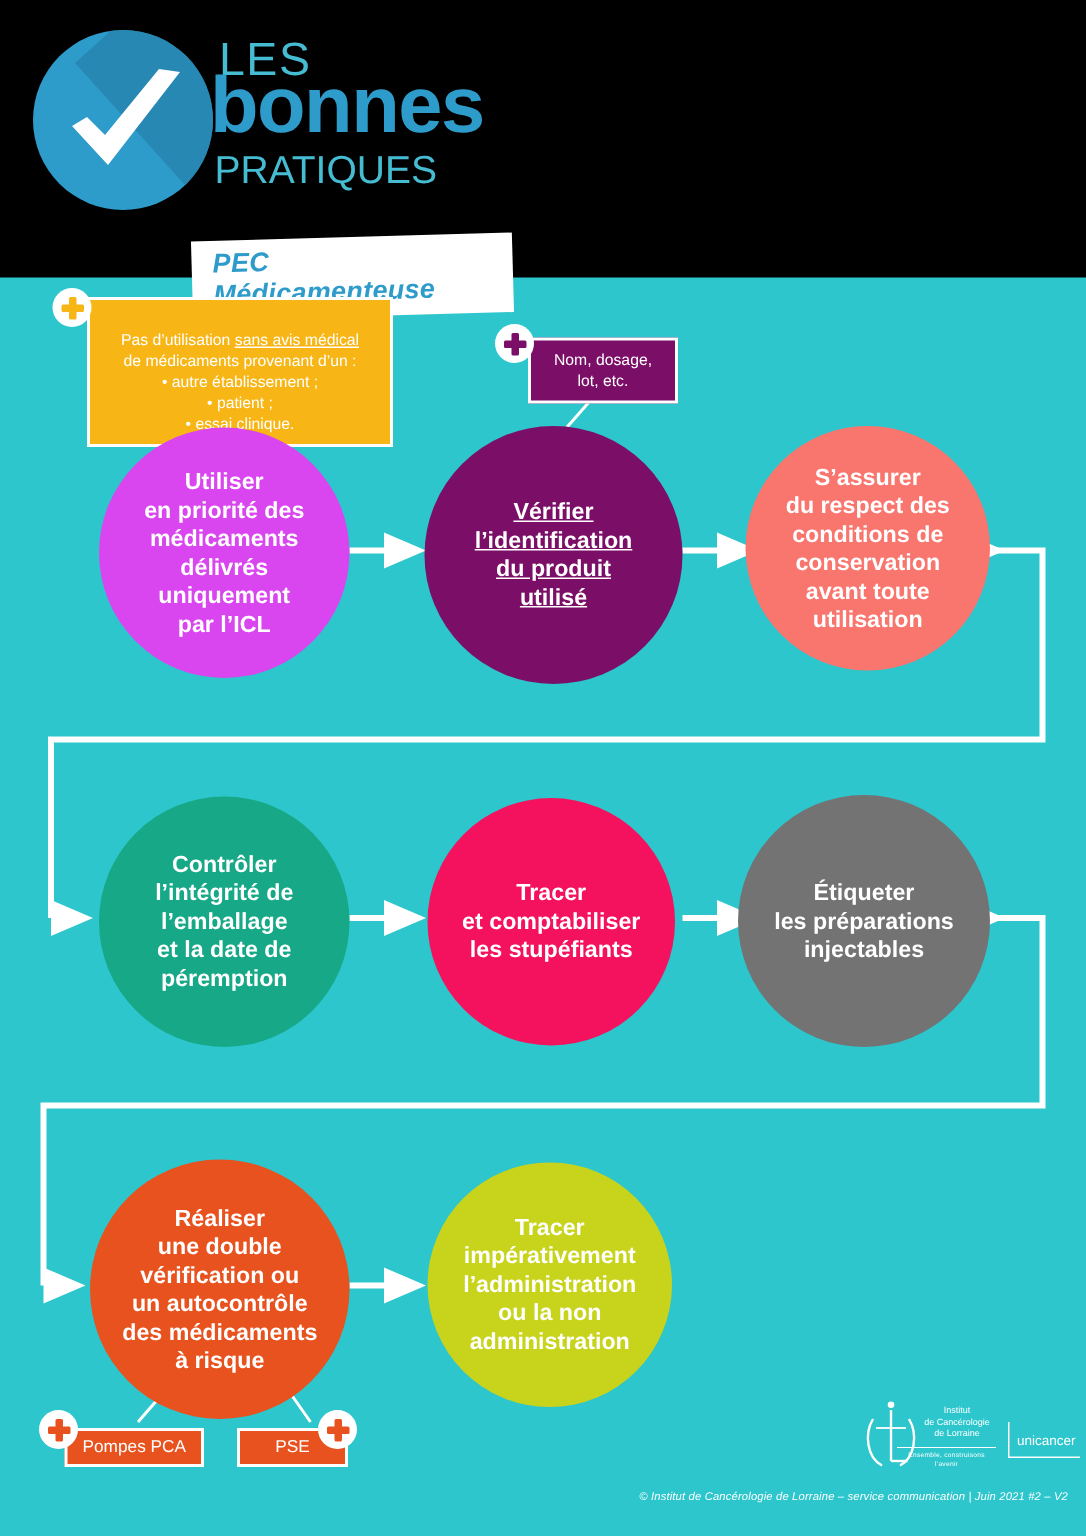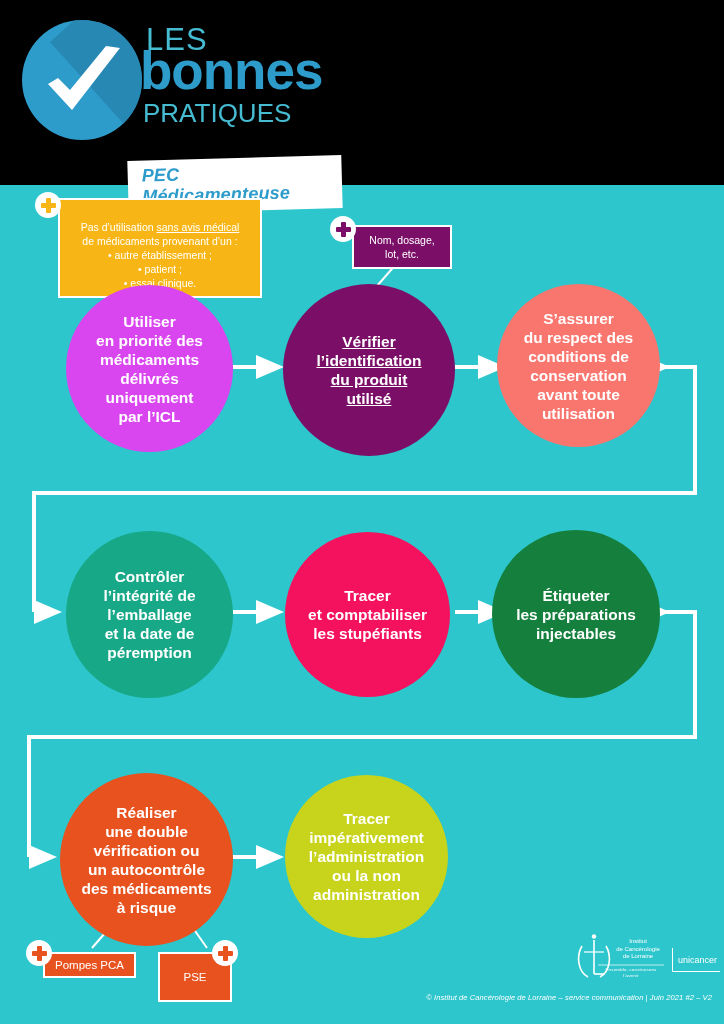--- a/index.html
+++ b/index.html
@@ -275,21 +275,21 @@
 et la date de
 péremption</span>
   </div>
 
   <div class="node" style="left:285px; top:532px; width:165px; height:165px; background:#F4125E;">
     <span class="nlabel">Tracer
 et comptabiliser
 les stupéfiants</span>
   </div>
 
-  <div class="node" style="left:492px; top:530px; width:168px; height:168px; background:#15803d;">
+  <div class="node" style="left:492px; top:530px; width:168px; height:168px; background:#737373;">
     <span class="nlabel">Étiqueter
 les préparations
 injectables</span>
   </div>
 
   <div class="node" style="left:60px; top:773px; width:173px; height:173px; background:#E8521E;">
     <span class="nlabel">Réaliser
 une double
 vérification ou
 un autocontrôle
@@ -304,21 +304,21 @@
 ou la non
 administration</span>
   </div>
 
   <div class="callout clabel" style="left:43px; top:952px; width:93px; background:#E8521E; font-size:11.5px; padding:4px 6px;">Pompes PCA</div>
   <div class="plus" style="left:26px; top:940px;">
     <span class="bar-h" style="background:#E8521E;"></span>
     <span class="bar-v" style="background:#E8521E;"></span>
   </div>
 
-  <div class="callout clabel" style="left:158px; top:952px; width:74px; background:#E8521E; font-size:11.5px; padding:16px 6px;">PSE</div>
+  <div class="callout clabel" style="left:158px; top:952px; width:74px; background:#E8521E; font-size:11.5px; padding:4px 6px;">PSE</div>
   <div class="plus" style="left:212px; top:940px;">
     <span class="bar-h" style="background:#E8521E;"></span>
     <span class="bar-v" style="background:#E8521E;"></span>
   </div>
 
   <div class="footer-logos">
     <svg class="icl-logo" viewBox="0 0 92 50">
       <g stroke="#FFFFFF" fill="none" stroke-width="1.6">
         <path d="M10 12 C4 22, 6 38, 16 43"></path>
         <path d="M34 12 C40 22, 38 38, 28 43"></path>

